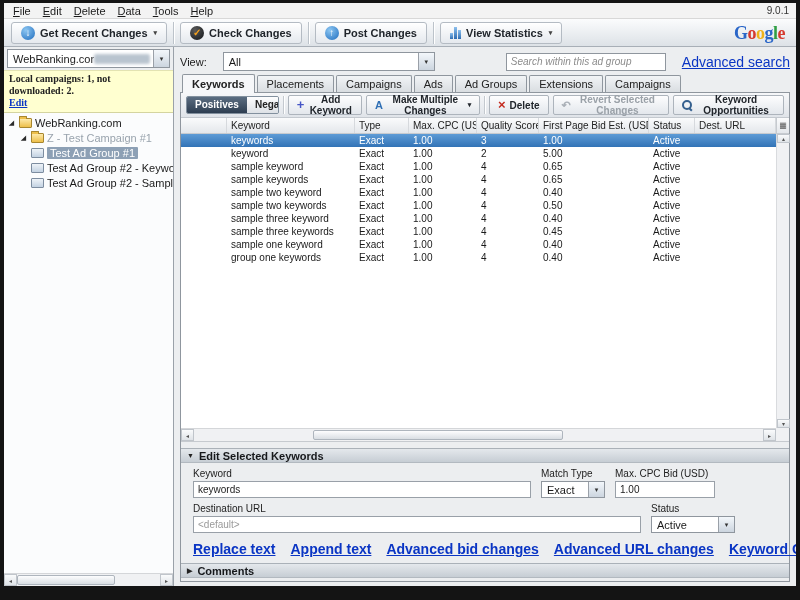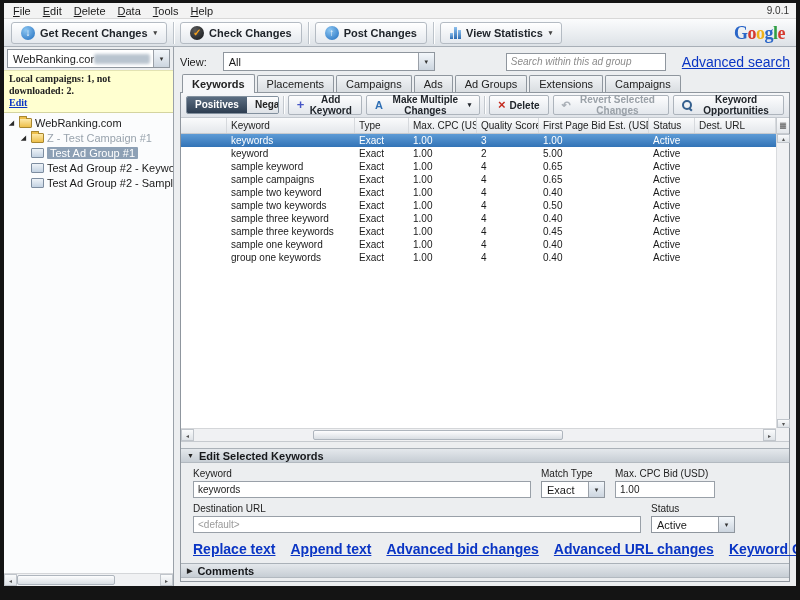--- a/index.html
+++ b/index.html
@@ -304,21 +304,21 @@
                 <span class="c2">Exact</span>
                 <span class="c3">1.00</span>
                 <span class="c4">4</span>
                 <span class="c5">0.65</span>
                 <span class="c6">Active</span>
                 <span class="c7"></span>
               </div>
 
               <div class="trow">
                 <span class="c0"></span>
-                <span class="c1">sample campaigns</span>
+                <span class="c1">sample keywords</span>
                 <span class="c2">Exact</span>
                 <span class="c3">1.00</span>
                 <span class="c4">4</span>
                 <span class="c5">0.65</span>
                 <span class="c6">Active</span>
                 <span class="c7"></span>
               </div>
 
               <div class="trow">
                 <span class="c0"></span>

